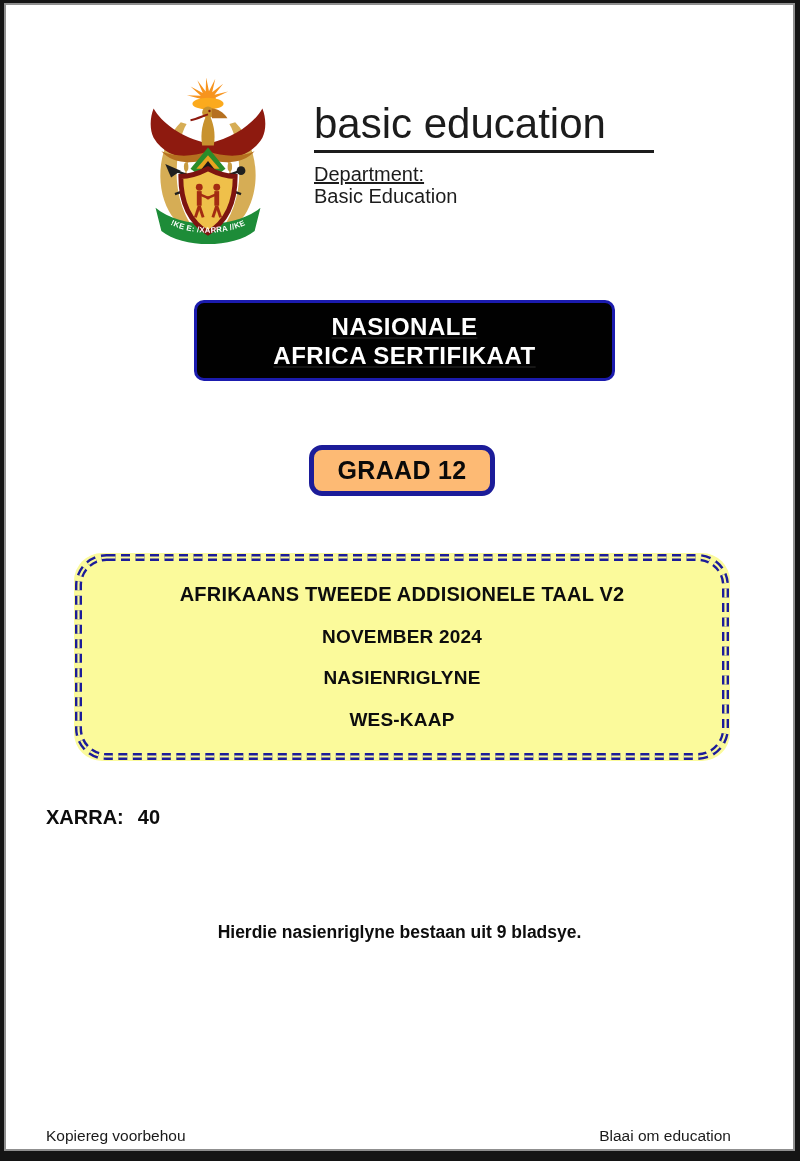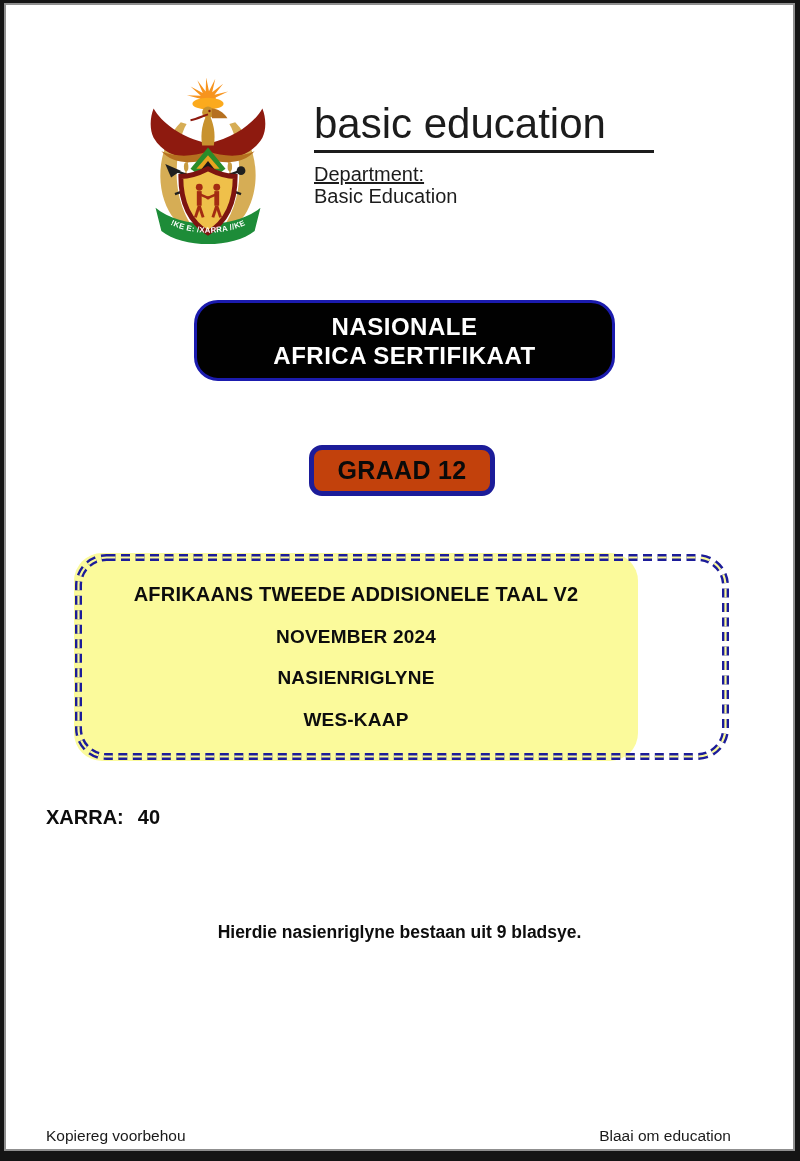--- a/index.html
+++ b/index.html
@@ -17,32 +17,32 @@
   }
   .crest{position:absolute;left:136px;top:60px;width:136px;height:196px;}
   .brand-block{position:absolute;left:310px;top:98px;width:360px;}
   .brand{font-size:42px;font-weight:400;letter-spacing:0px;color:#1c1c1c;line-height:46px;}
   .brand-rule{width:340px;height:3px;background:#1c1c1c;margin-top:3px;}
   .dept{font-size:20px;line-height:21.5px;color:#1c1c1c;}
   .dept.first{margin-top:11px;text-decoration:underline;}
   .country{font-size:21px;font-weight:bold;color:#1c1c1c;margin-top:1px;letter-spacing:0.2px;}
   .nsc-box{
     position:absolute;left:190px;top:297px;width:421px;height:81px;
-    box-sizing:border-box;background:#010101;border:3px solid #1b1bae;border-radius:24px;
-    display:flex;flex-direction:column;align-items:center;justify-content:center;
+    box-sizing:border-box;background:#010101;border:3px solid #1b1bae;border-radius:10px;
+    display:flex;flex-direction:column;align-items:center;justify-content:center;text-decoration:underline;
   }
   .nsc-line{color:#ffffff;font-weight:bold;font-size:24px;line-height:29px;letter-spacing:0.5px;}
   .grade-box{
     position:absolute;left:305px;top:442px;width:186px;height:51px;
-    box-sizing:border-box;background:#c2410c;border:5px solid #1c1c99;border-radius:13px;
+    box-sizing:border-box;background:#fdba74;border:5px solid #1c1c99;border-radius:13px;
     display:flex;align-items:center;justify-content:center;
   }
   .grade-label{font-size:25px;font-weight:bold;color:#0a0a0a;letter-spacing:0.3px;}
   .subject-box{
-    position:absolute;left:70px;top:550px;width:564px;height:208px;
+    position:absolute;left:70px;top:550px;width:656px;height:208px;
     background:#fbfa9b;border-radius:28px;
     display:flex;flex-direction:column;align-items:center;justify-content:space-evenly;
     padding:10px 0;box-sizing:border-box;
   }
   .dash-border{position:absolute;left:0;top:0;width:656px;height:208px;pointer-events:none;}
   .subject-line{font-weight:bold;color:#0d0d0d;font-size:19px;letter-spacing:0.2px;position:relative;}
   .subject-line.title{font-size:20px;}
   .marks{position:absolute;left:42px;top:803px;font-size:20px;font-weight:bold;color:#0d0d0d;}
   .marks .value{margin-left:14px;}
   .note{position:absolute;left:0;right:0;top:919px;text-align:center;font-size:17.5px;font-weight:bold;color:#0d0d0d;}

